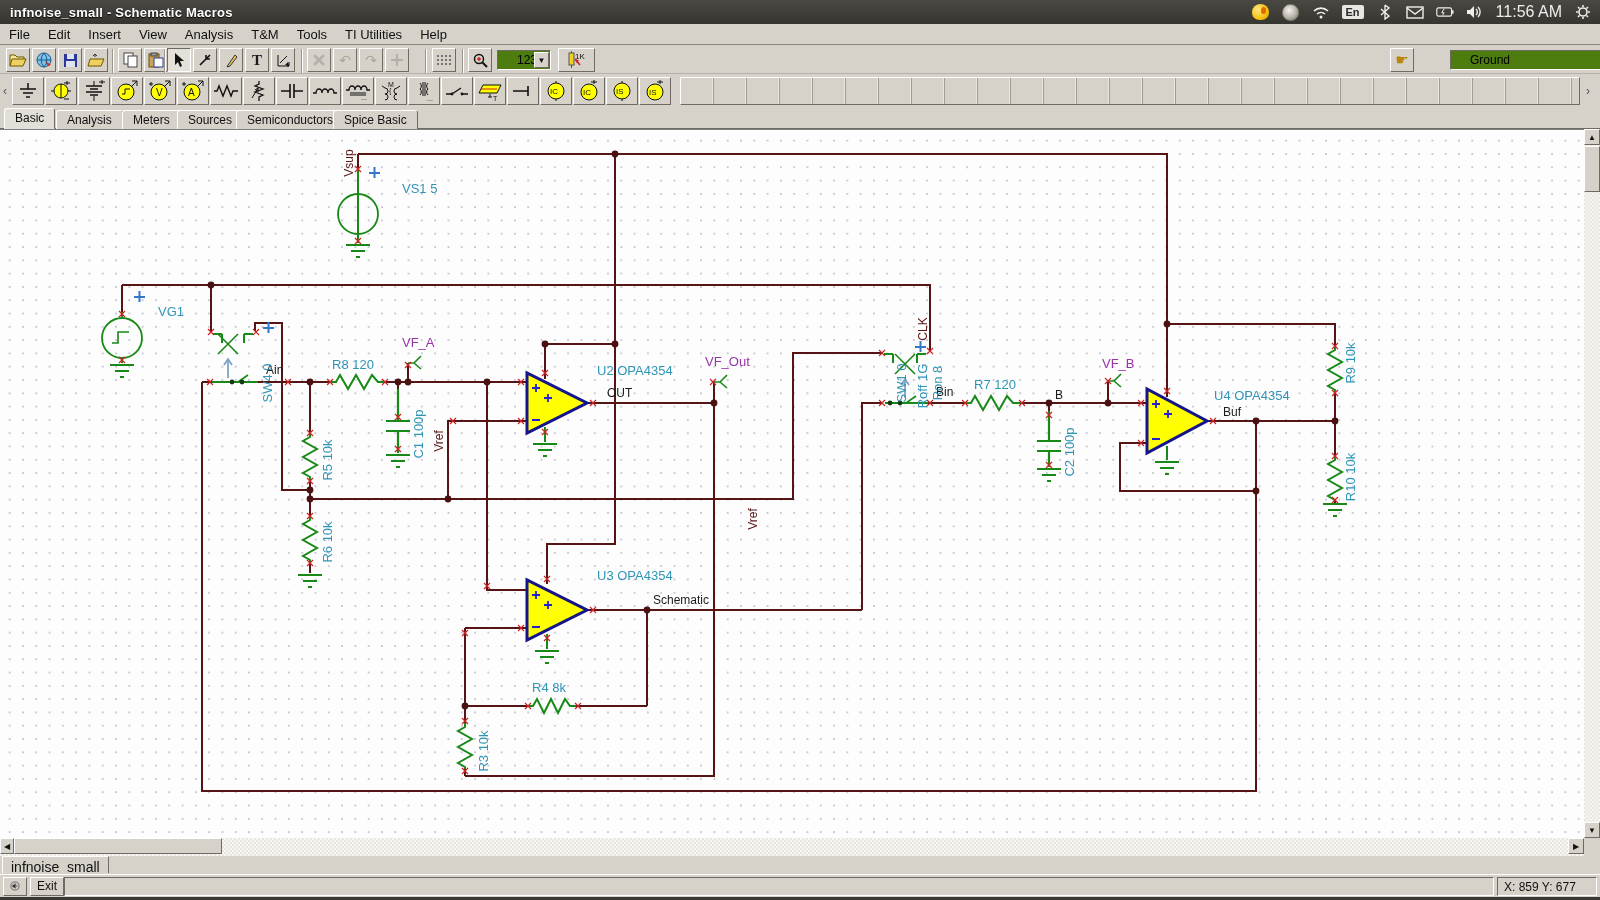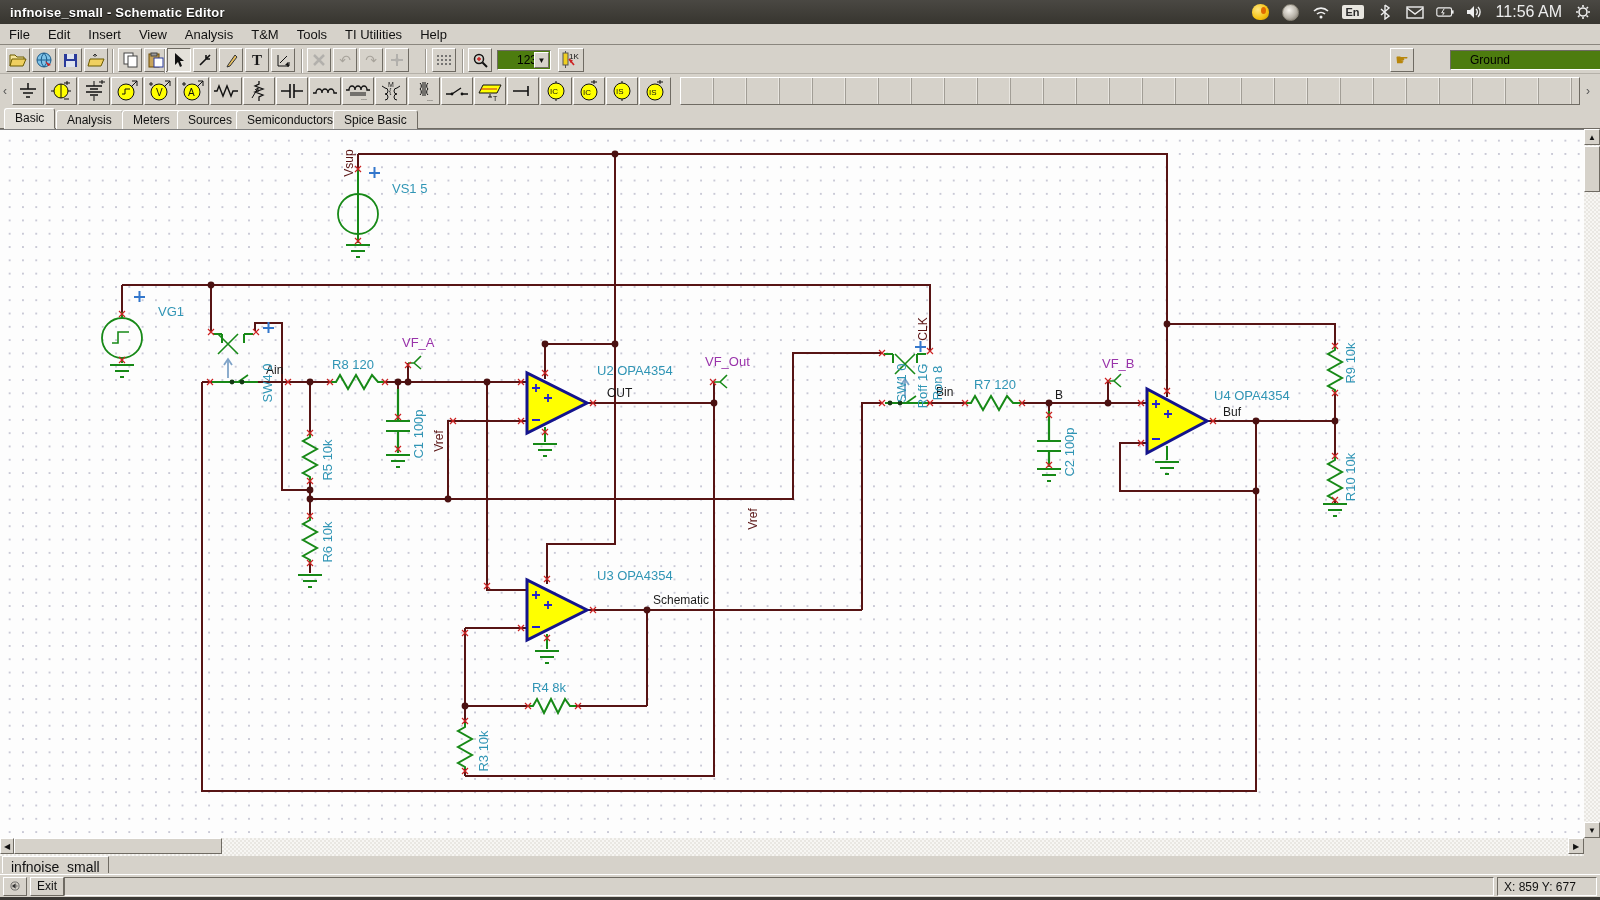--- a/index.html
+++ b/index.html
@@ -120,21 +120,21 @@
     display:flex; align-items:center; padding-left:6px; color:#111; }
   #bottom-edge { position:absolute; left:0; top:897px; width:1600px; height:3px;
     background:#3b3935; }
   .sep { position:absolute; top:3px; width:2px; height:24px;
     border-left:1px solid #9a968e; border-right:1px solid #fff; }
 </style>
 </head>
 <body>
 
 <div id="titlebar">
-  <div class="title">infnoise_small - Schematic Editor</div>
+  <div class="title">infnoise_small - Schematic Macros</div>
   <div id="tray">
     <div class="tray-ic">
         <div id="duck"></div>
       </div>
     <div class="tray-ic">
         <div id="orb"></div>
       </div>
     <div class="tray-ic">
       <svg width="18" height="14" viewBox="0 0 18 14">
           <g fill="none" stroke="#eee" stroke-width="1.6">
@@ -300,21 +300,21 @@
     <svg width="15" height="15" viewBox="0 0 15 15">
         <circle cx="6" cy="6" r="4.5" fill="none" stroke="#111" stroke-width="1.5"></circle>
         <path d="M9.5,9.5 L14,14" stroke="#111" stroke-width="2"></path>
         <path d="M6,4 V8 M4,6 H8" stroke="#c22" stroke-width="1.4"></path>
       </svg>
   </div>
   <div class="combo" style="left:497px;width:54px">
     <span>123%</span>
     <div class="arrow-btn">▼</div>
   </div>
-  <div class="tbtn" style="left:558px;width:26px">
+  <div class="tbtn" style="left:558px;width:37px">
     <svg width="22" height="18" viewBox="0 0 22 18">
         <rect x="3" y="2" width="5" height="12" fill="#f0d020" stroke="#555"></rect>
         <path d="M5.5,0 V2 M5.5,14 V17" stroke="#555"></path>
         <path d="M14,14 L9,8" stroke="#c22" stroke-width="1.6"></path>
         <polygon points="9,8 13,9.5 10.5,12" fill="#c22"></polygon>
         <text x="9" y="8" font-size="8" fill="#111">1K</text>
       </svg>
   </div>
 
   <div class="tbtn" style="left:1390px">
@@ -702,21 +702,21 @@
         <path d="M1332,496 L1338,502 M1338,496 L1332,502" stroke="#cc2222" stroke-width="1.2"></path>
       </g>
     <g id="g-cdots">
         <circle cx="232" cy="381" r="2.4" fill="#143814"></circle>
         <circle cx="242" cy="381" r="2.4" fill="#143814"></circle>
         <circle cx="890" cy="402" r="2.4" fill="#143814"></circle>
         <circle cx="900" cy="402" r="2.4" fill="#143814"></circle>
       </g>
   </svg>
   <div id="label-layer">
-      <div class="sch-label comp" style="left: 392px; top: 51px;">VS1 5</div>
+      <div class="sch-label comp" style="left: 402px; top: 51px;">VS1 5</div>
       <div class="sch-label comp" style="left: 158px; top: 174px;">VG1</div>
       <div class="sch-label node" style="left: 246px; top: 233px; margin-left: 20px;">Ain</div>
       <div class="sch-label comp" style="left: 332px; top: 227px;">R8 120</div>
       <div class="sch-label probe" style="left: 402px; top: 205px;">VF_A</div>
       <div class="sch-label comp" style="left: 597px; top: 233px;">U2 OPA4354</div>
       <div class="sch-label node" style="left: 607px; top: 256px;">OUT</div>
       <div class="sch-label probe" style="left: 705px; top: 224px;">VF_Out</div>
       <div class="sch-label comp" style="left: 597px; top: 438px;">U3 OPA4354</div>
       <div class="sch-label node" style="left: 653px; top: 463px;">Schematic</div>
       <div class="sch-label comp" style="left: 532px; top: 550px;">R4 8k</div>

